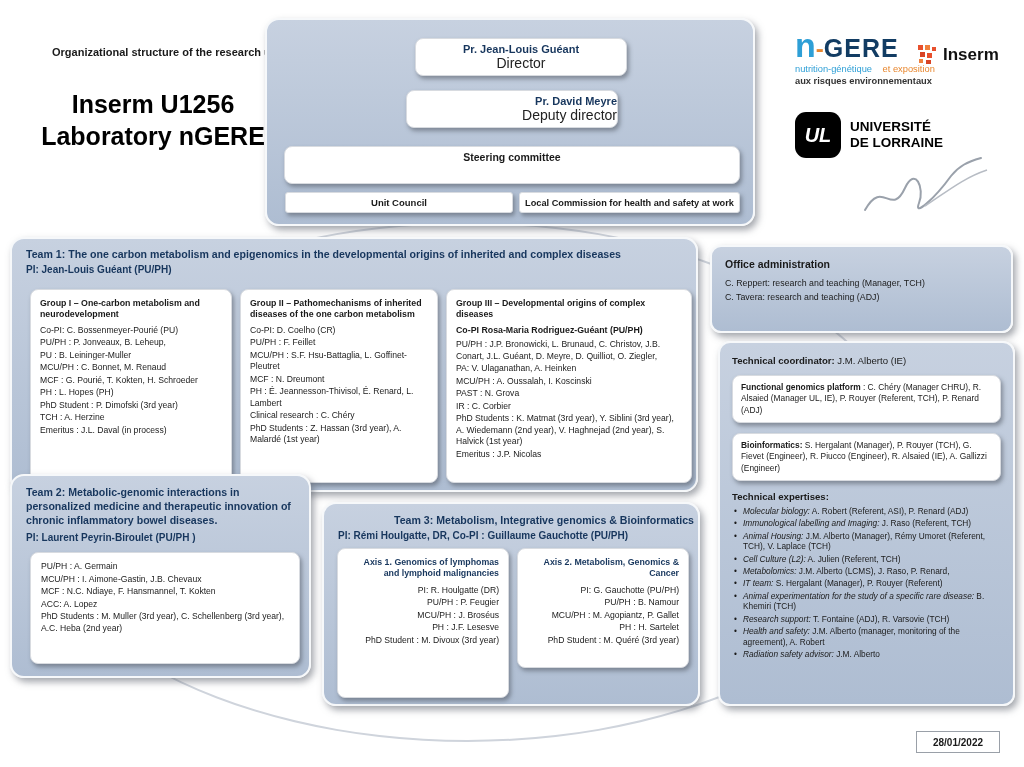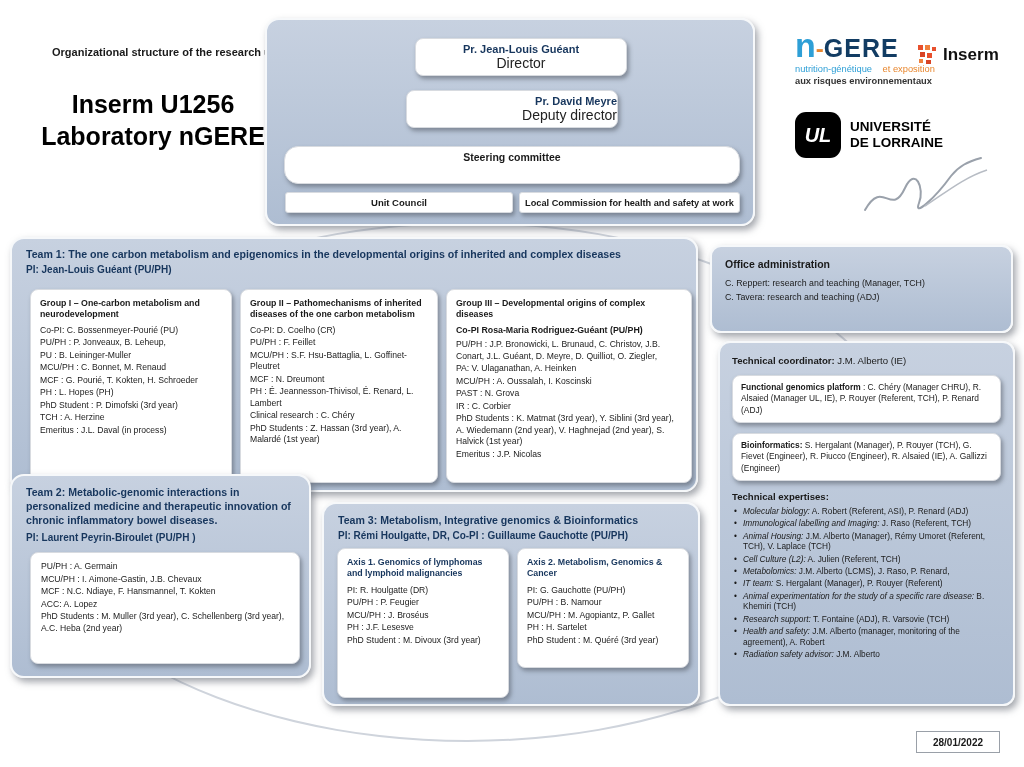--- a/index.html
+++ b/index.html
@@ -27,21 +27,21 @@
   .org-label { left:52px; top:46px; width:280px; font-size:11px; font-weight:bold; }
   .main-title { left:25px; top:88px; width:256px; text-align:center;
     font-size:25px; font-weight:bold; line-height:1.28; color:#000; }
 
   
   .top-box { left:265px; top:18px; width:490px; height:208px; }
   .director-box { left:139px; top:18px; width:212px; height:38px; text-align:center; padding-top:4px;margin-left:9px; }
   .deputy-box   { left:139px; top:70px; width:212px; height:38px; text-align:right; padding-top:4px; }
   .person-name { font-size:11px; font-weight:bold; color:#17365d; }
   .person-role { font-size:14px; color:#222; }
-  .steering-box { left:17px; top:126px; width:456px; height:38px; text-align:center; padding-top:4px;border-radius:14px; }
+  .steering-box { left:17px; top:126px; width:456px; height:38px; text-align:center; padding-top:4px; }
   .steer-title { font-size:10.5px; font-weight:bold; }
   .steer-members { font-size:9px; }
   .council-box { left:18px; top:172px; width:228px; height:21px; text-align:center;
     font-size:9.5px; font-weight:bold; line-height:20px; border-radius:3px; }
   .commission-box { left:252px; top:172px; width:221px; height:21px; text-align:center;
     font-size:9.2px; font-weight:bold; line-height:20px; border-radius:3px; }
 
   
   .logo-ngere { left:795px; top:28px; width:220px; }
   .ngere-word { line-height:1; }
@@ -86,21 +86,21 @@
   .expertises-title { font-size:9.6px; font-weight:bold; margin:2px 0 4px; }
   .bullet { position:relative; padding-left:11px; font-size:8.3px; line-height:1.3; margin-bottom:1.5px; }
   .bullet::before { content:"•"; position:absolute; left:2px; top:0; }
   .bullet i { font-style:italic; }
 
   .team2-box { left:10px; top:474px; width:301px; height:204px; }
   .t2-title { left:14px; top:10px; width:276px; }
   .t2-pi { left:14px; top:56px; }
   .t2-inner { left:18px; top:76px; width:270px; height:112px; padding:8px 10px; }
 
-  .team3-box { left:322px; top:502px; width:378px; height:204px; }
+  .team3-box { left:322px; top:502px; width:378px; height:204px;text-align:right; }
   .t3-title { left:14px; top:10px; width:356px; }
   .t3-pi { left:14px; top:26px; }
   .axis1 { left:13px; top:44px; width:172px; height:150px; padding:8px 9px; }
   .axis2 { left:193px; top:44px; width:172px; height:120px; padding:8px 9px; }
   .axis-title { font-size:8.8px; font-weight:bold; color:#17365d; margin-bottom:5px; line-height:1.3; }
 
   .date-box { left:916px; top:731px; width:84px; height:22px; background:#fff;
     border:1px solid #9aa0a8; text-align:center; line-height:21px;
     font-size:10px; font-weight:bold; }
 </style>

